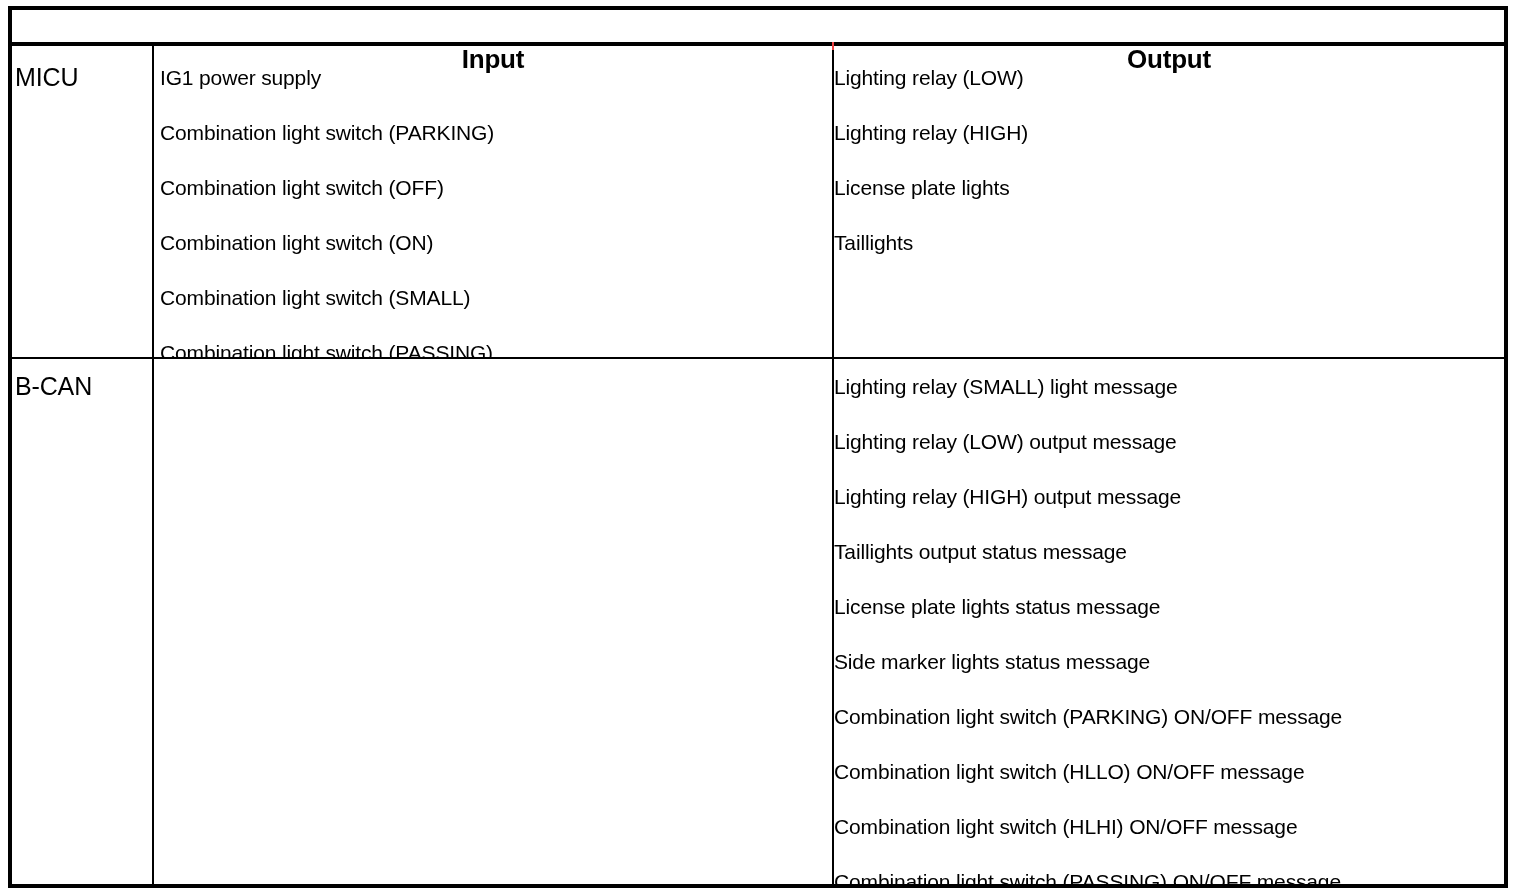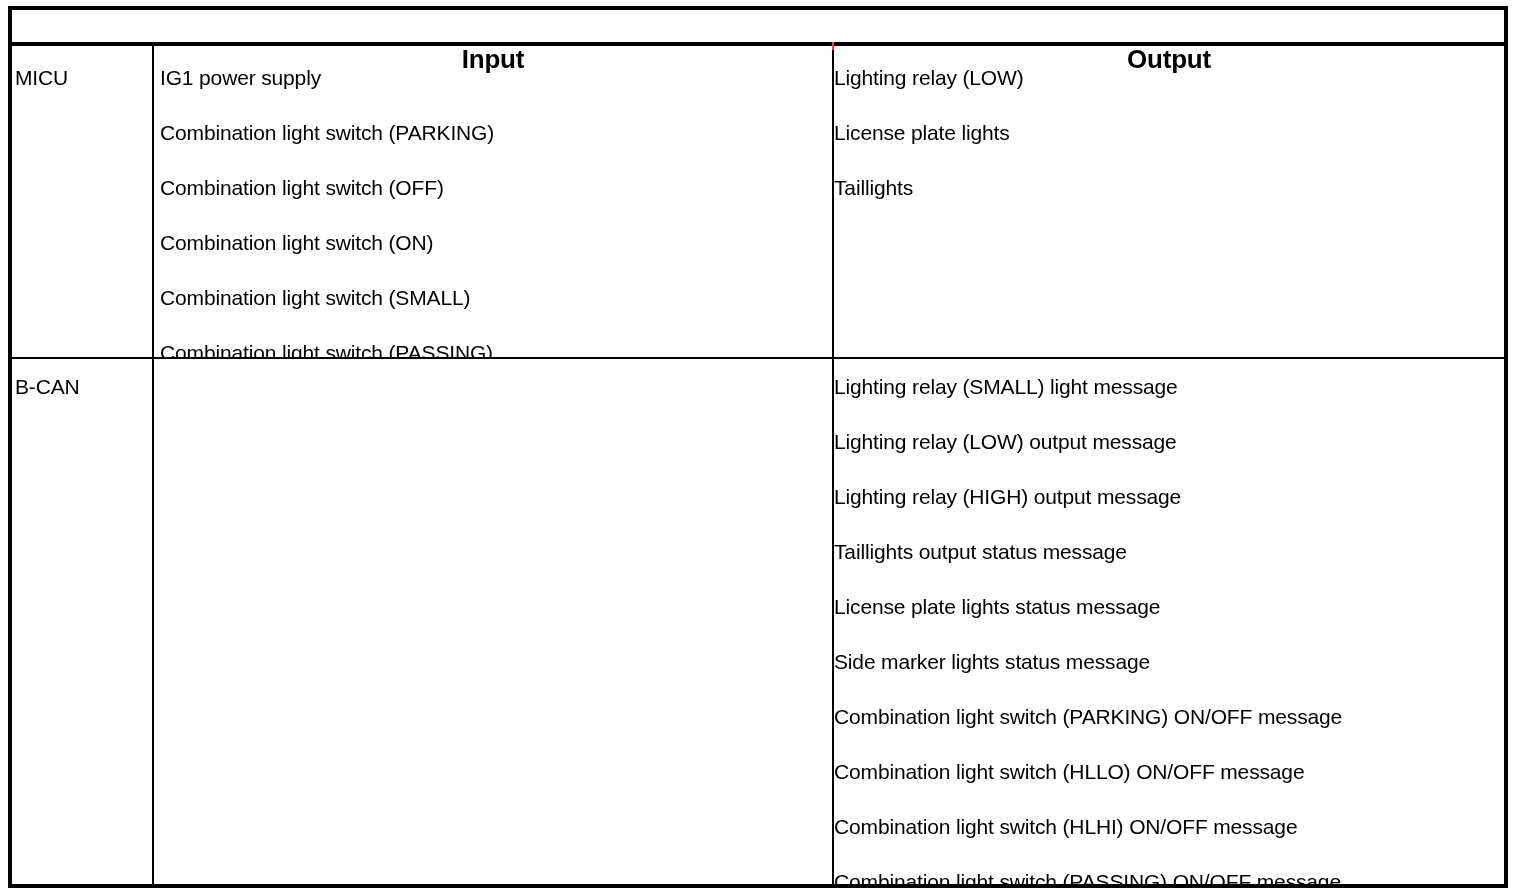--- a/index.html
+++ b/index.html
@@ -107,21 +107,21 @@
 
   .line {
     font-size: 21px;
     line-height: 55px;
     height: 55px;
     white-space: nowrap;
     letter-spacing: -0.15px;
   }
   
   .sys-label {
-    font-size: 21px;
+    font-size: 25px;
     line-height: 55px;
     height: 55px;
     white-space: nowrap;
     letter-spacing: -0.15px;
   }
   .empty-cell {  }
 </style>
 </head>
 <body>
 
@@ -146,20 +146,21 @@
       <div class="cell cell-in">
         <div class="line">IG1 power supply</div>
         <div class="line">Combination light switch (PARKING)</div>
         <div class="line">Combination light switch (OFF)</div>
         <div class="line">Combination light switch (ON)</div>
         <div class="line">Combination light switch (SMALL)</div>
         <div class="line">Combination light switch (PASSING)</div>
       </div>
       <div class="cell cell-out">
         <div class="line">Lighting relay (LOW)</div>
+        <div class="line">Lighting relay (HIGH)</div>
         <div class="line">License plate lights</div>
         <div class="line">Taillights</div>
       </div>
     </div>
 
     <div class="block block-bcan">
       <div class="cell cell-sys">
         <div class="sys-label">B-CAN</div>
       </div>
       <div class="cell cell-in empty-cell"></div>

